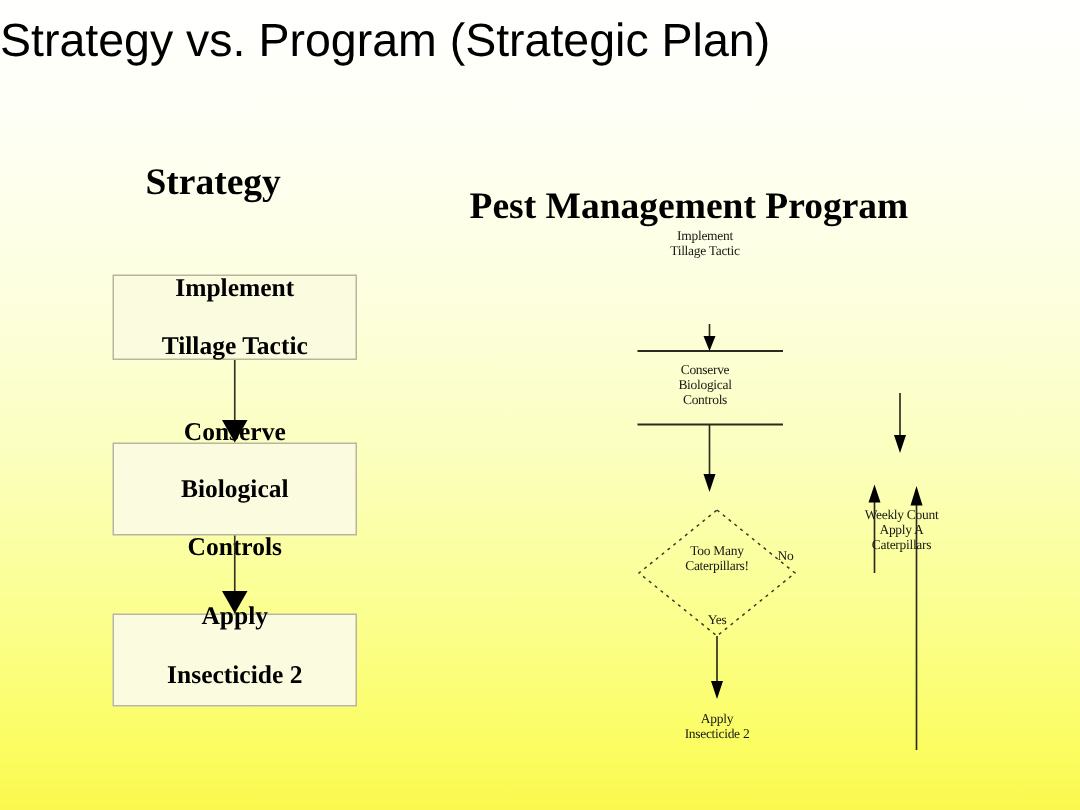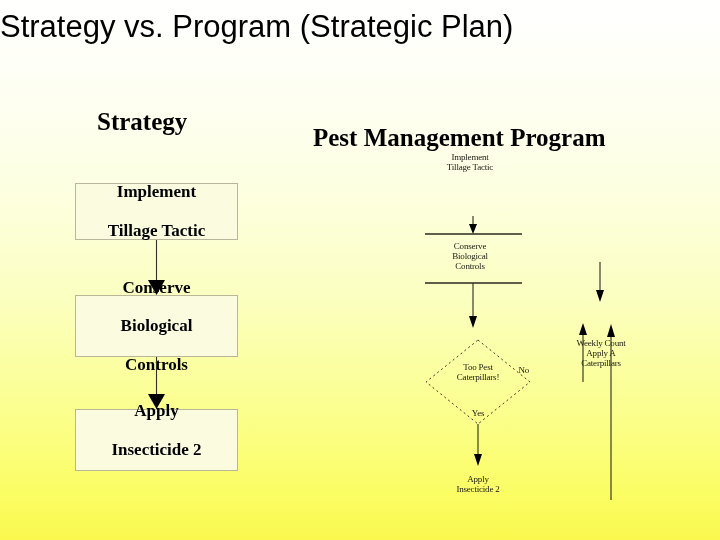--- a/index.html
+++ b/index.html
@@ -177,21 +177,21 @@
     <polygon points="607,337 615,337 611,324" fill="#000000"></polygon>
 
     <line x1="600" y1="262" x2="600" y2="291" stroke="#2a2a20" stroke-width="1.1"></line>
     <polygon points="596,290 604,290 600,302" fill="#000000"></polygon>
   </svg>
 
   <div class="prog-label" id="prog-tillage"><span>Implement</span><br><span>Tillage Tactic</span></div>
 
   <div class="prog-label" id="prog-conserve"><span>Conserve</span><br><span>Biological</span><br><span>Controls</span></div>
 
-  <div class="prog-label" id="prog-diamond-text"><span>Too Pest</span><br><span>Caterpillars!</span></div>
+  <div class="prog-label" id="prog-diamond-text"><span>Too Many</span><br><span>Caterpillars!</span></div>
 
   <div class="prog-label" id="prog-apply"><span>Apply</span><br><span>Insecticide 2</span></div>
 
   <div class="prog-label" id="prog-weekly"><span>Weekly Count</span><br><span>Apply A</span><br><span>Caterpillars</span></div>
 
   <div class="prog-label" id="prog-no">No</div>
 
   <div class="prog-label" id="prog-yes">Yes</div>
 
 </div>

